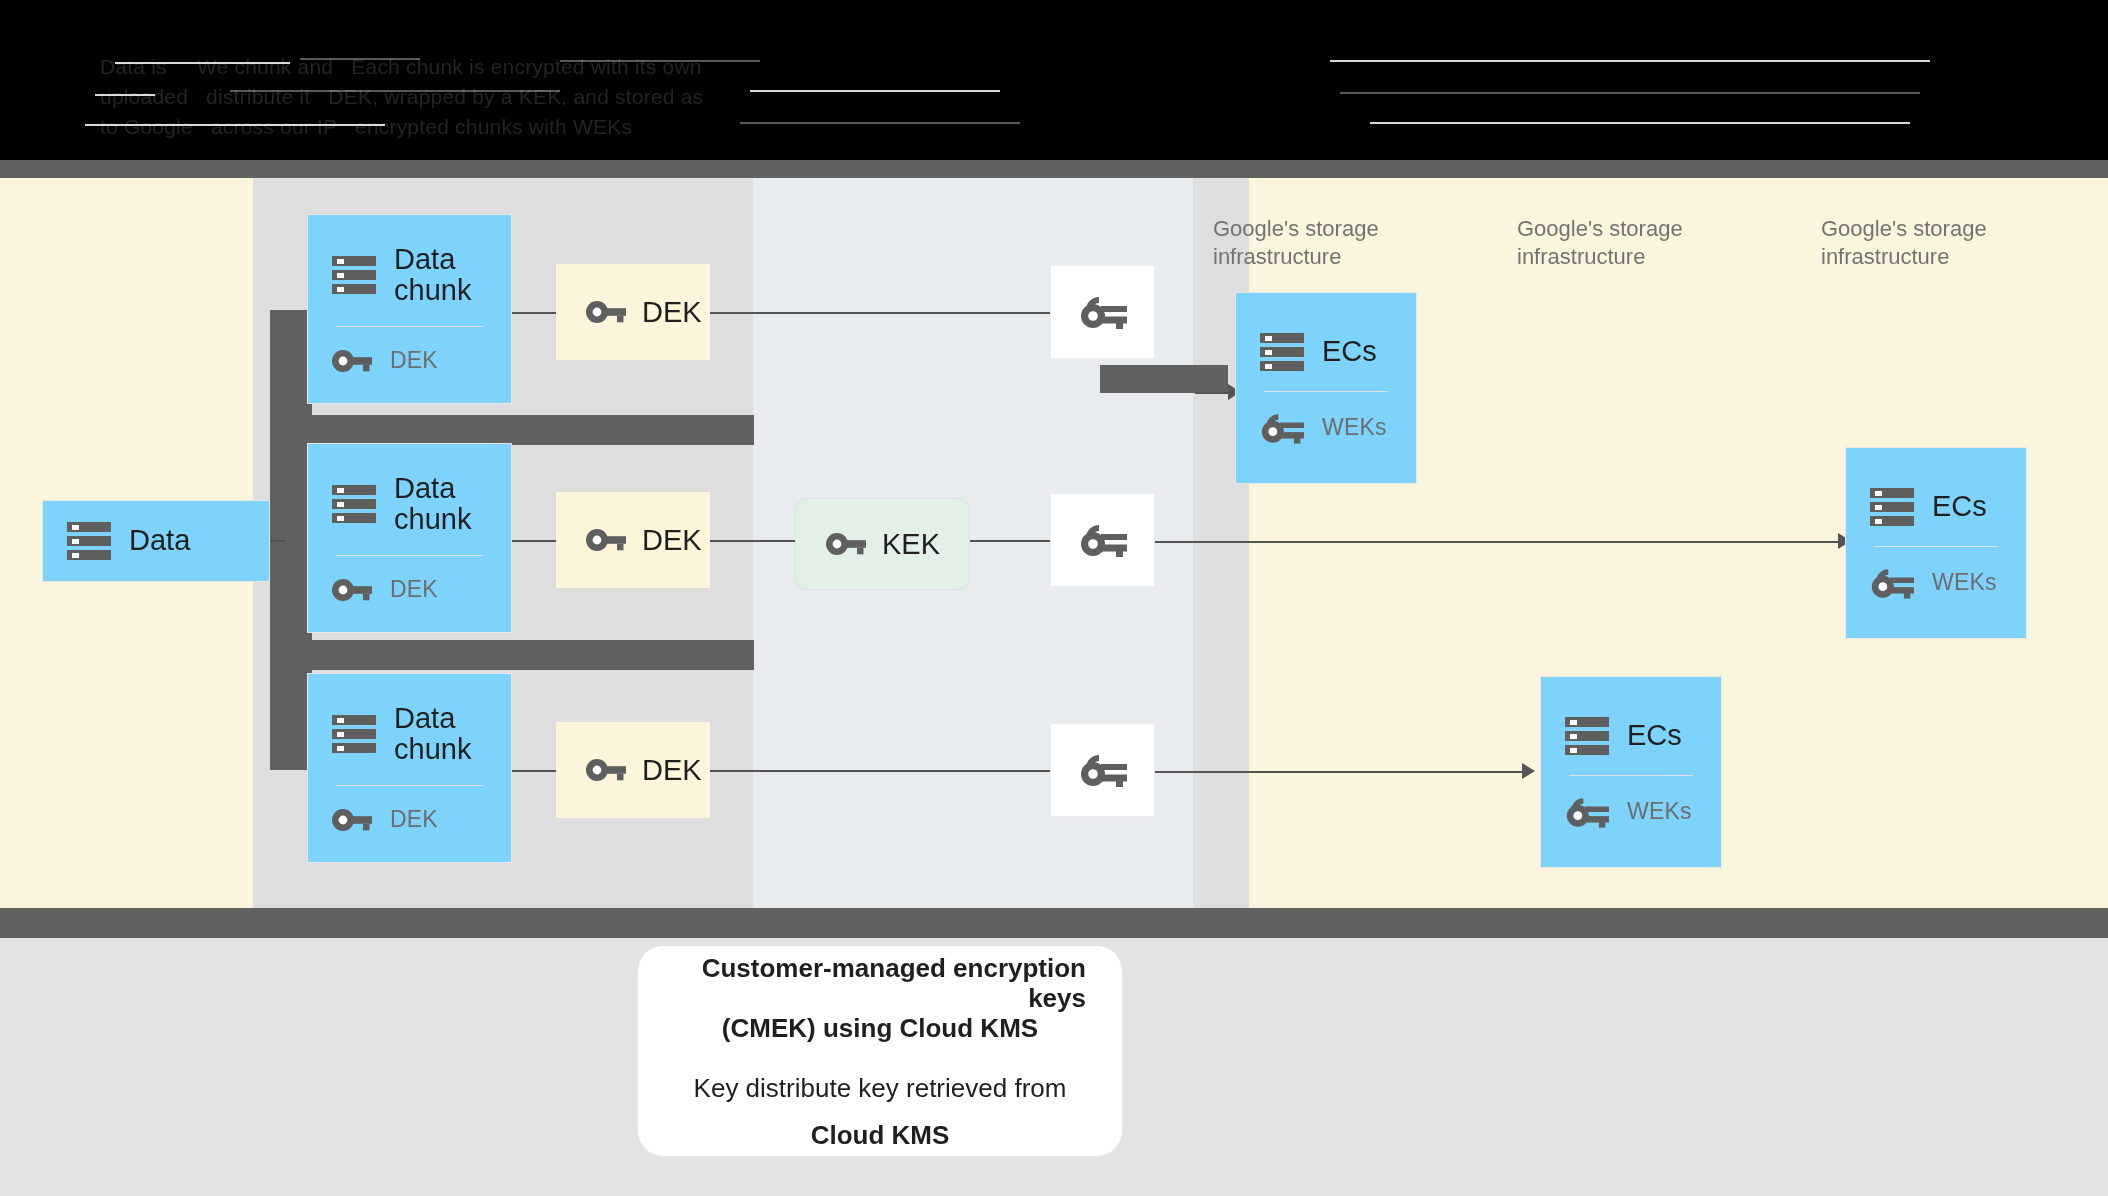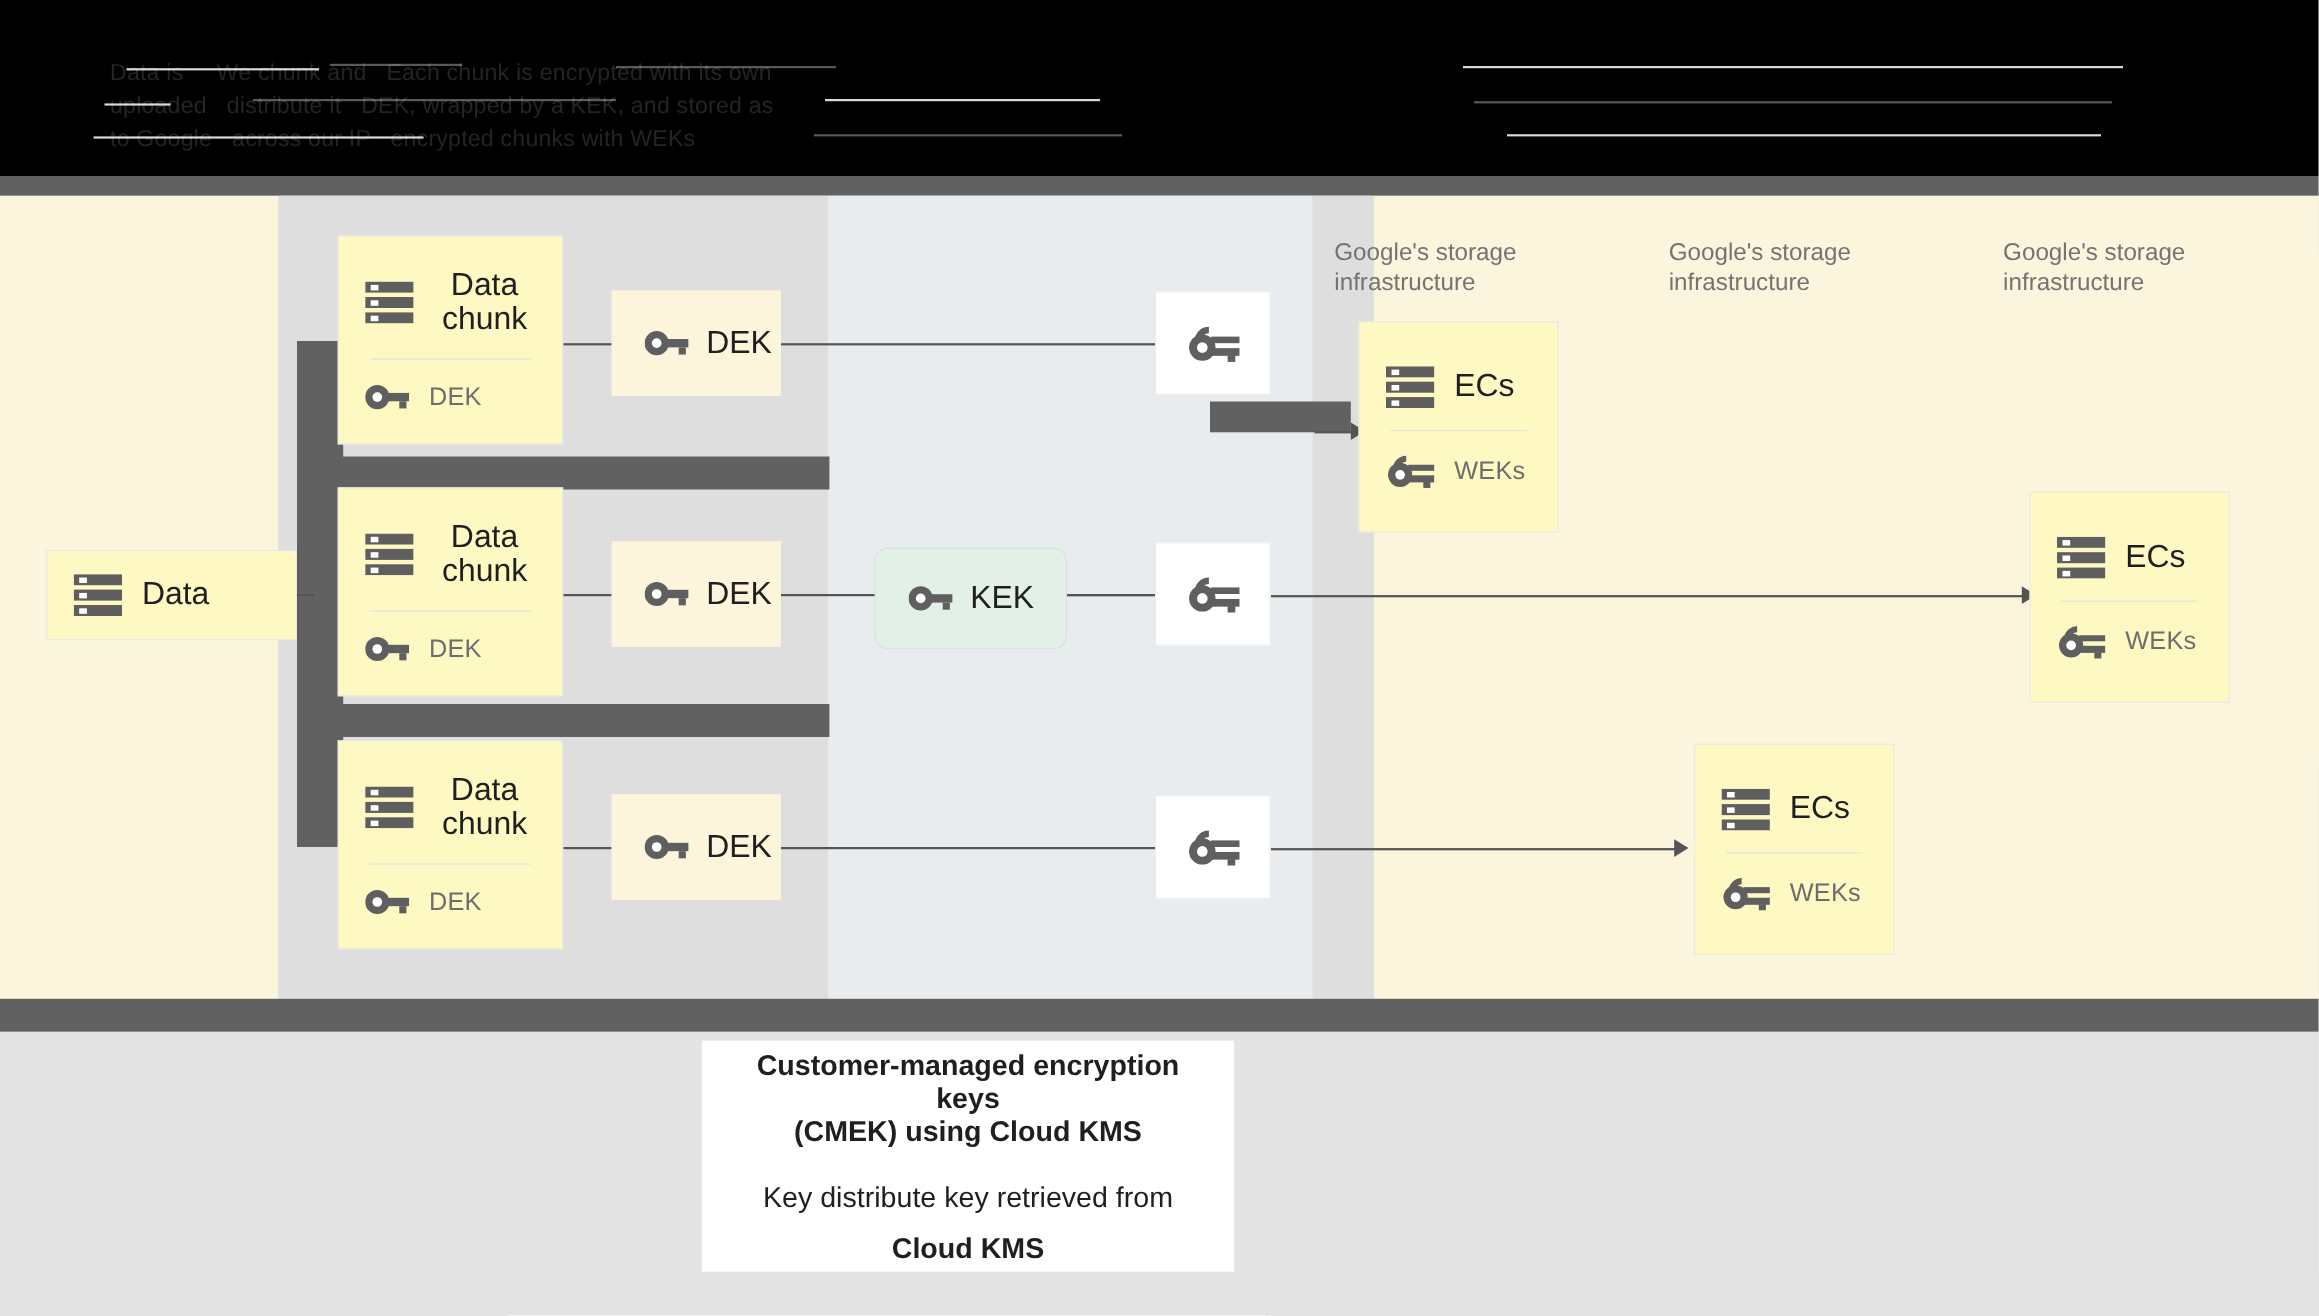--- a/index.html
+++ b/index.html
@@ -25,22 +25,22 @@
 
   
   .bracket{position:absolute;background:#616161;}
 
   
   .line{position:absolute;background:#545454;height:2px;}
   .arrowhead{position:absolute;width:0;height:0;border-top:8px solid transparent;
              border-bottom:8px solid transparent;border-left:13px solid #545454;}
 
   
-  .card{position:absolute;background:#fef9c3;border:1px solid #e7e7e7;box-sizing:border-box;
-        display:flex;flex-direction:column;justify-content:center;text-align:center;}
+  .card{position:absolute;background:#7dd3fc;border:1px solid #e7e7e7;box-sizing:border-box;
+        display:flex;flex-direction:column;justify-content:center;}
   .card .row{display:flex;align-items:center;gap:18px;padding:0 24px;}
   .card .title{font-size:29px;color:#1f1f1f;line-height:1.08;}
   .card .rule{height:1px;background:#e0e0e0;margin:20px 28px;}
   .card .sub{font-size:23px;color:#6d6d6d;letter-spacing:.2px;}
 
   
   .chip{position:absolute;box-sizing:border-box;display:flex;align-items:center;
         gap:16px;padding-left:30px;}
   .chip .lbl{font-size:29px;color:#1f1f1f;}
   .chip-dek{background:#fdf4dc;}
@@ -49,21 +49,21 @@
   
   .wkbox{position:absolute;background:#fff;border:1px solid #ededed;box-sizing:border-box;
          display:flex;align-items:center;justify-content:center;}
 
   
   .infra{position:absolute;font-size:22px;line-height:28px;color:#737373;}
 
   
   .caption{position:absolute;background:#fff;box-sizing:border-box;
            display:flex;flex-direction:column;align-items:center;justify-content:center;
-           text-align:center;padding:28px 36px;}
+           text-align:right;padding:28px 36px;border-radius:25px;}
   .caption .c1{font-size:26px;font-weight:bold;color:#1f1f1f;line-height:30px;}
   .caption .c2{font-size:26px;color:#1f1f1f;line-height:30px;margin-top:30px;}
   .caption .c2 b{font-weight:bold;}
 
   
   .ico{flex:0 0 auto;display:block;}
 </style>
 </head>
 <body>
 

